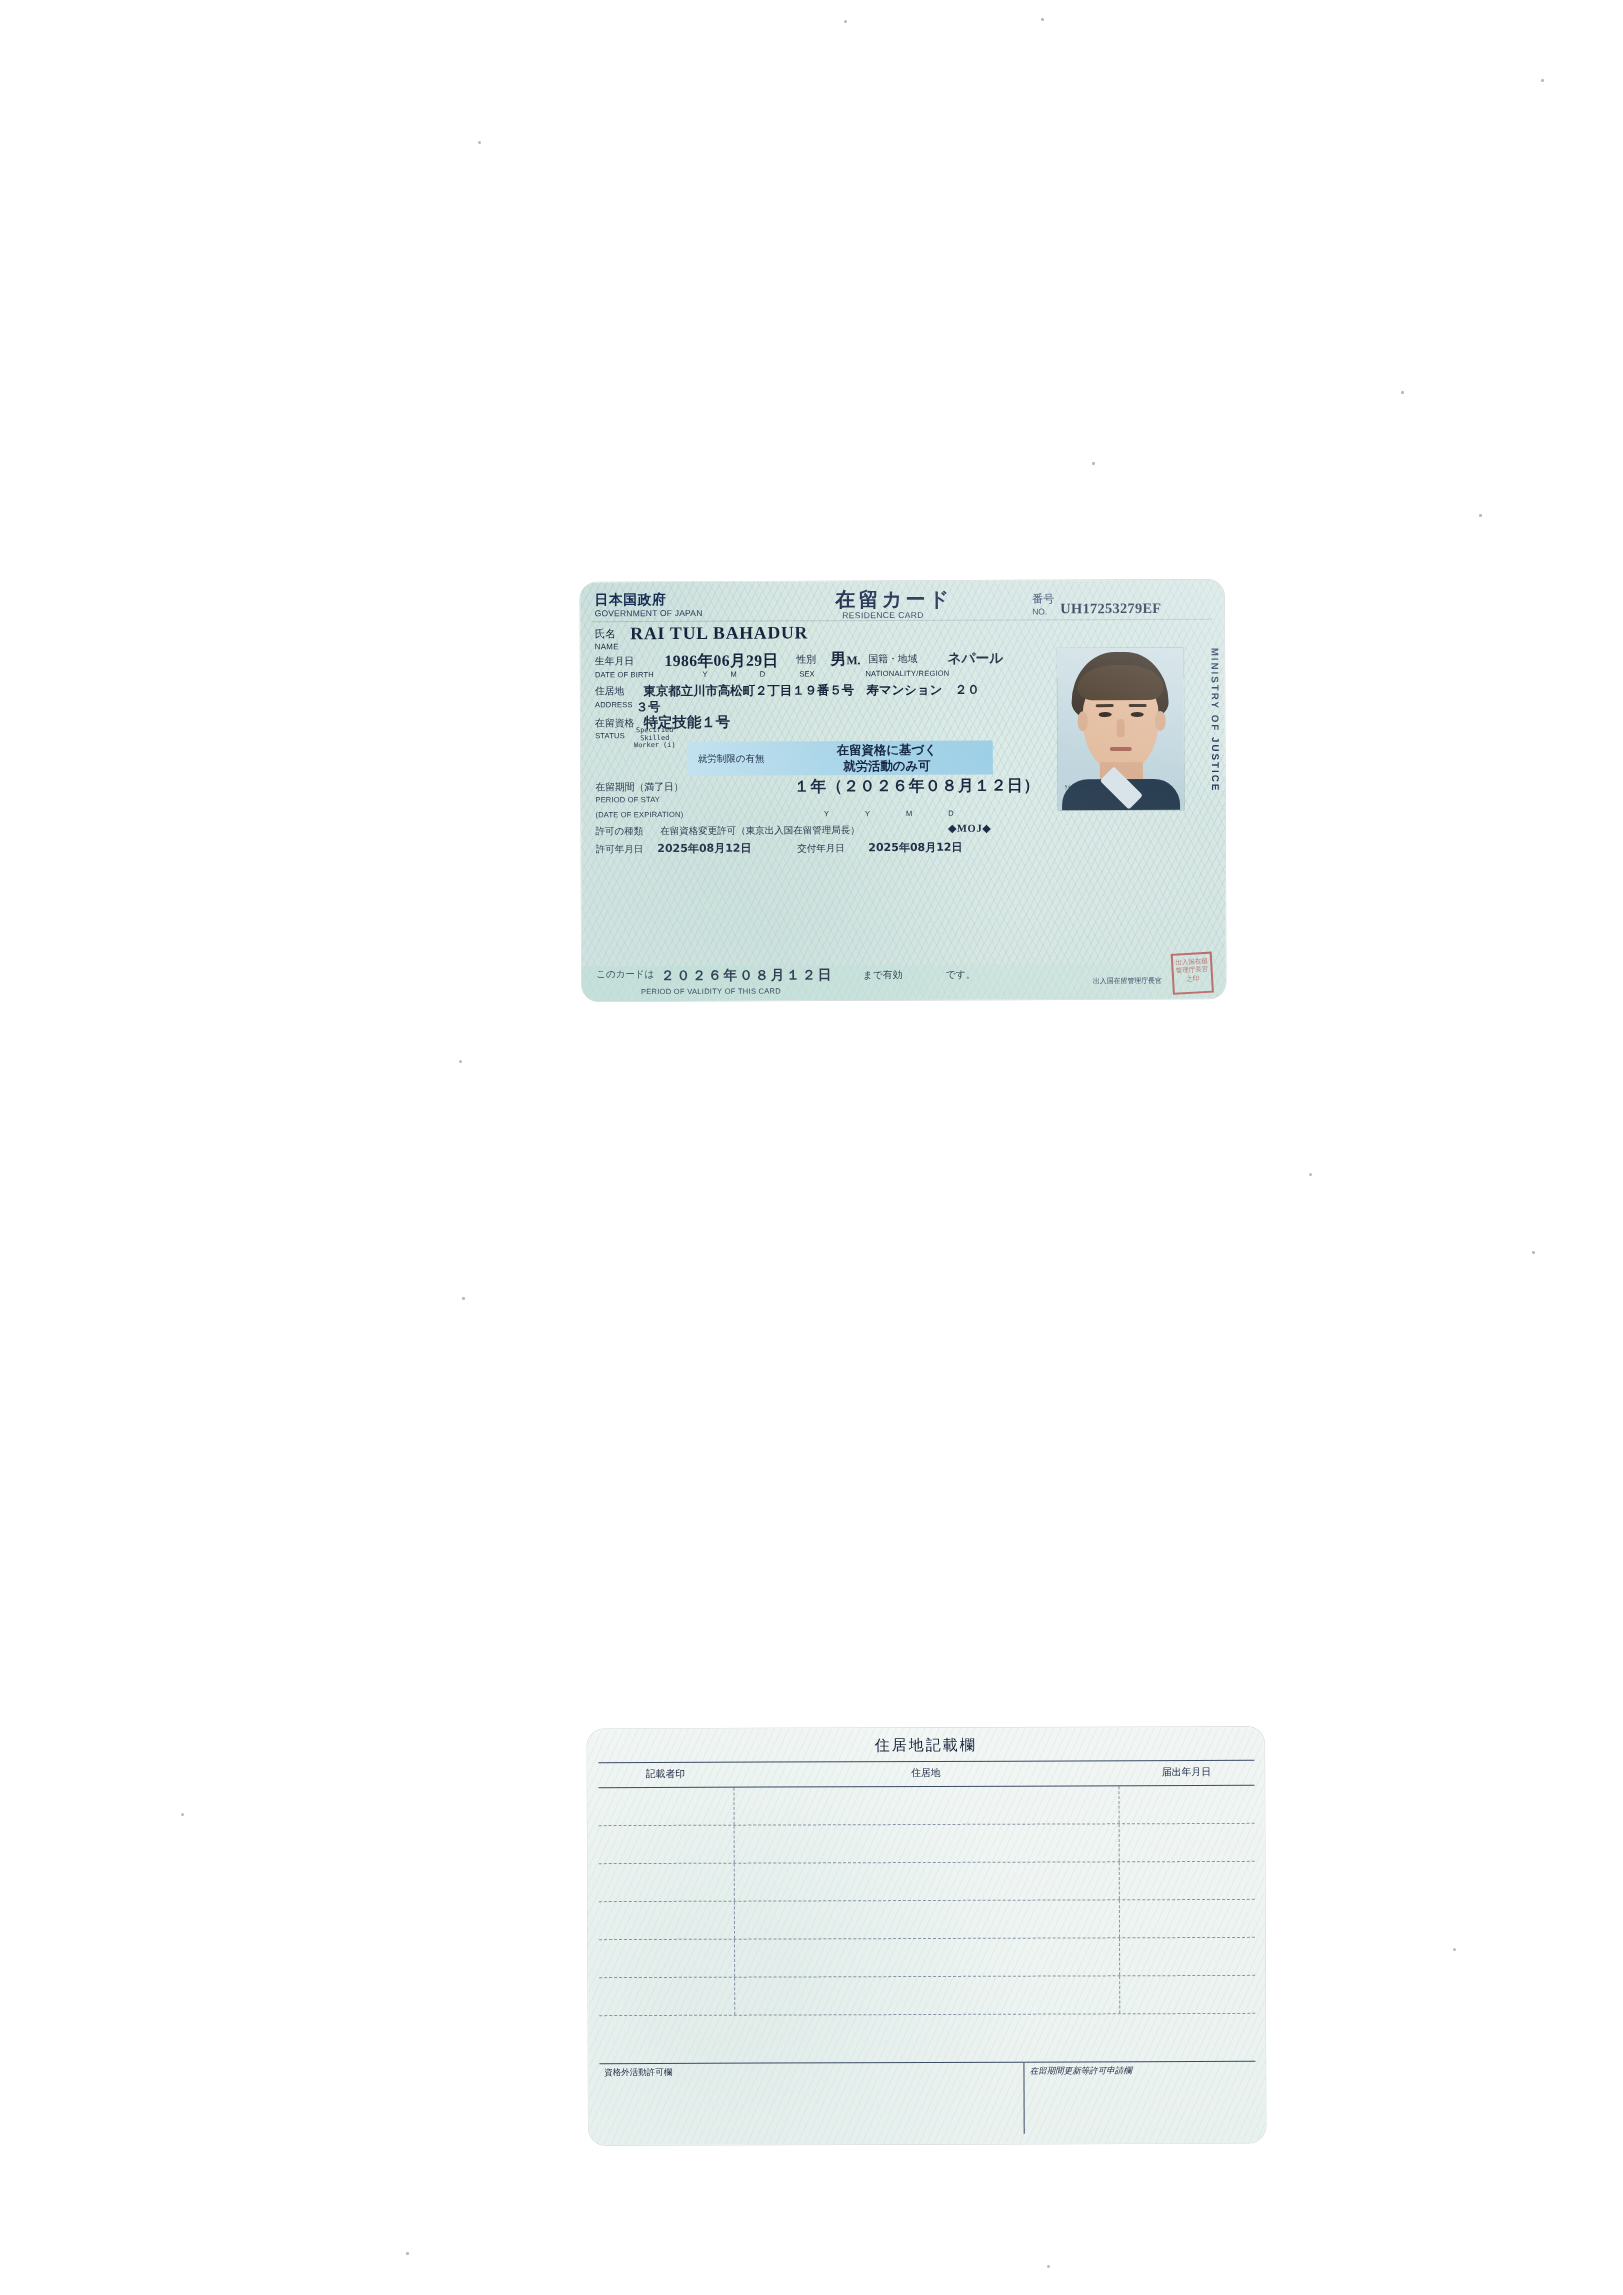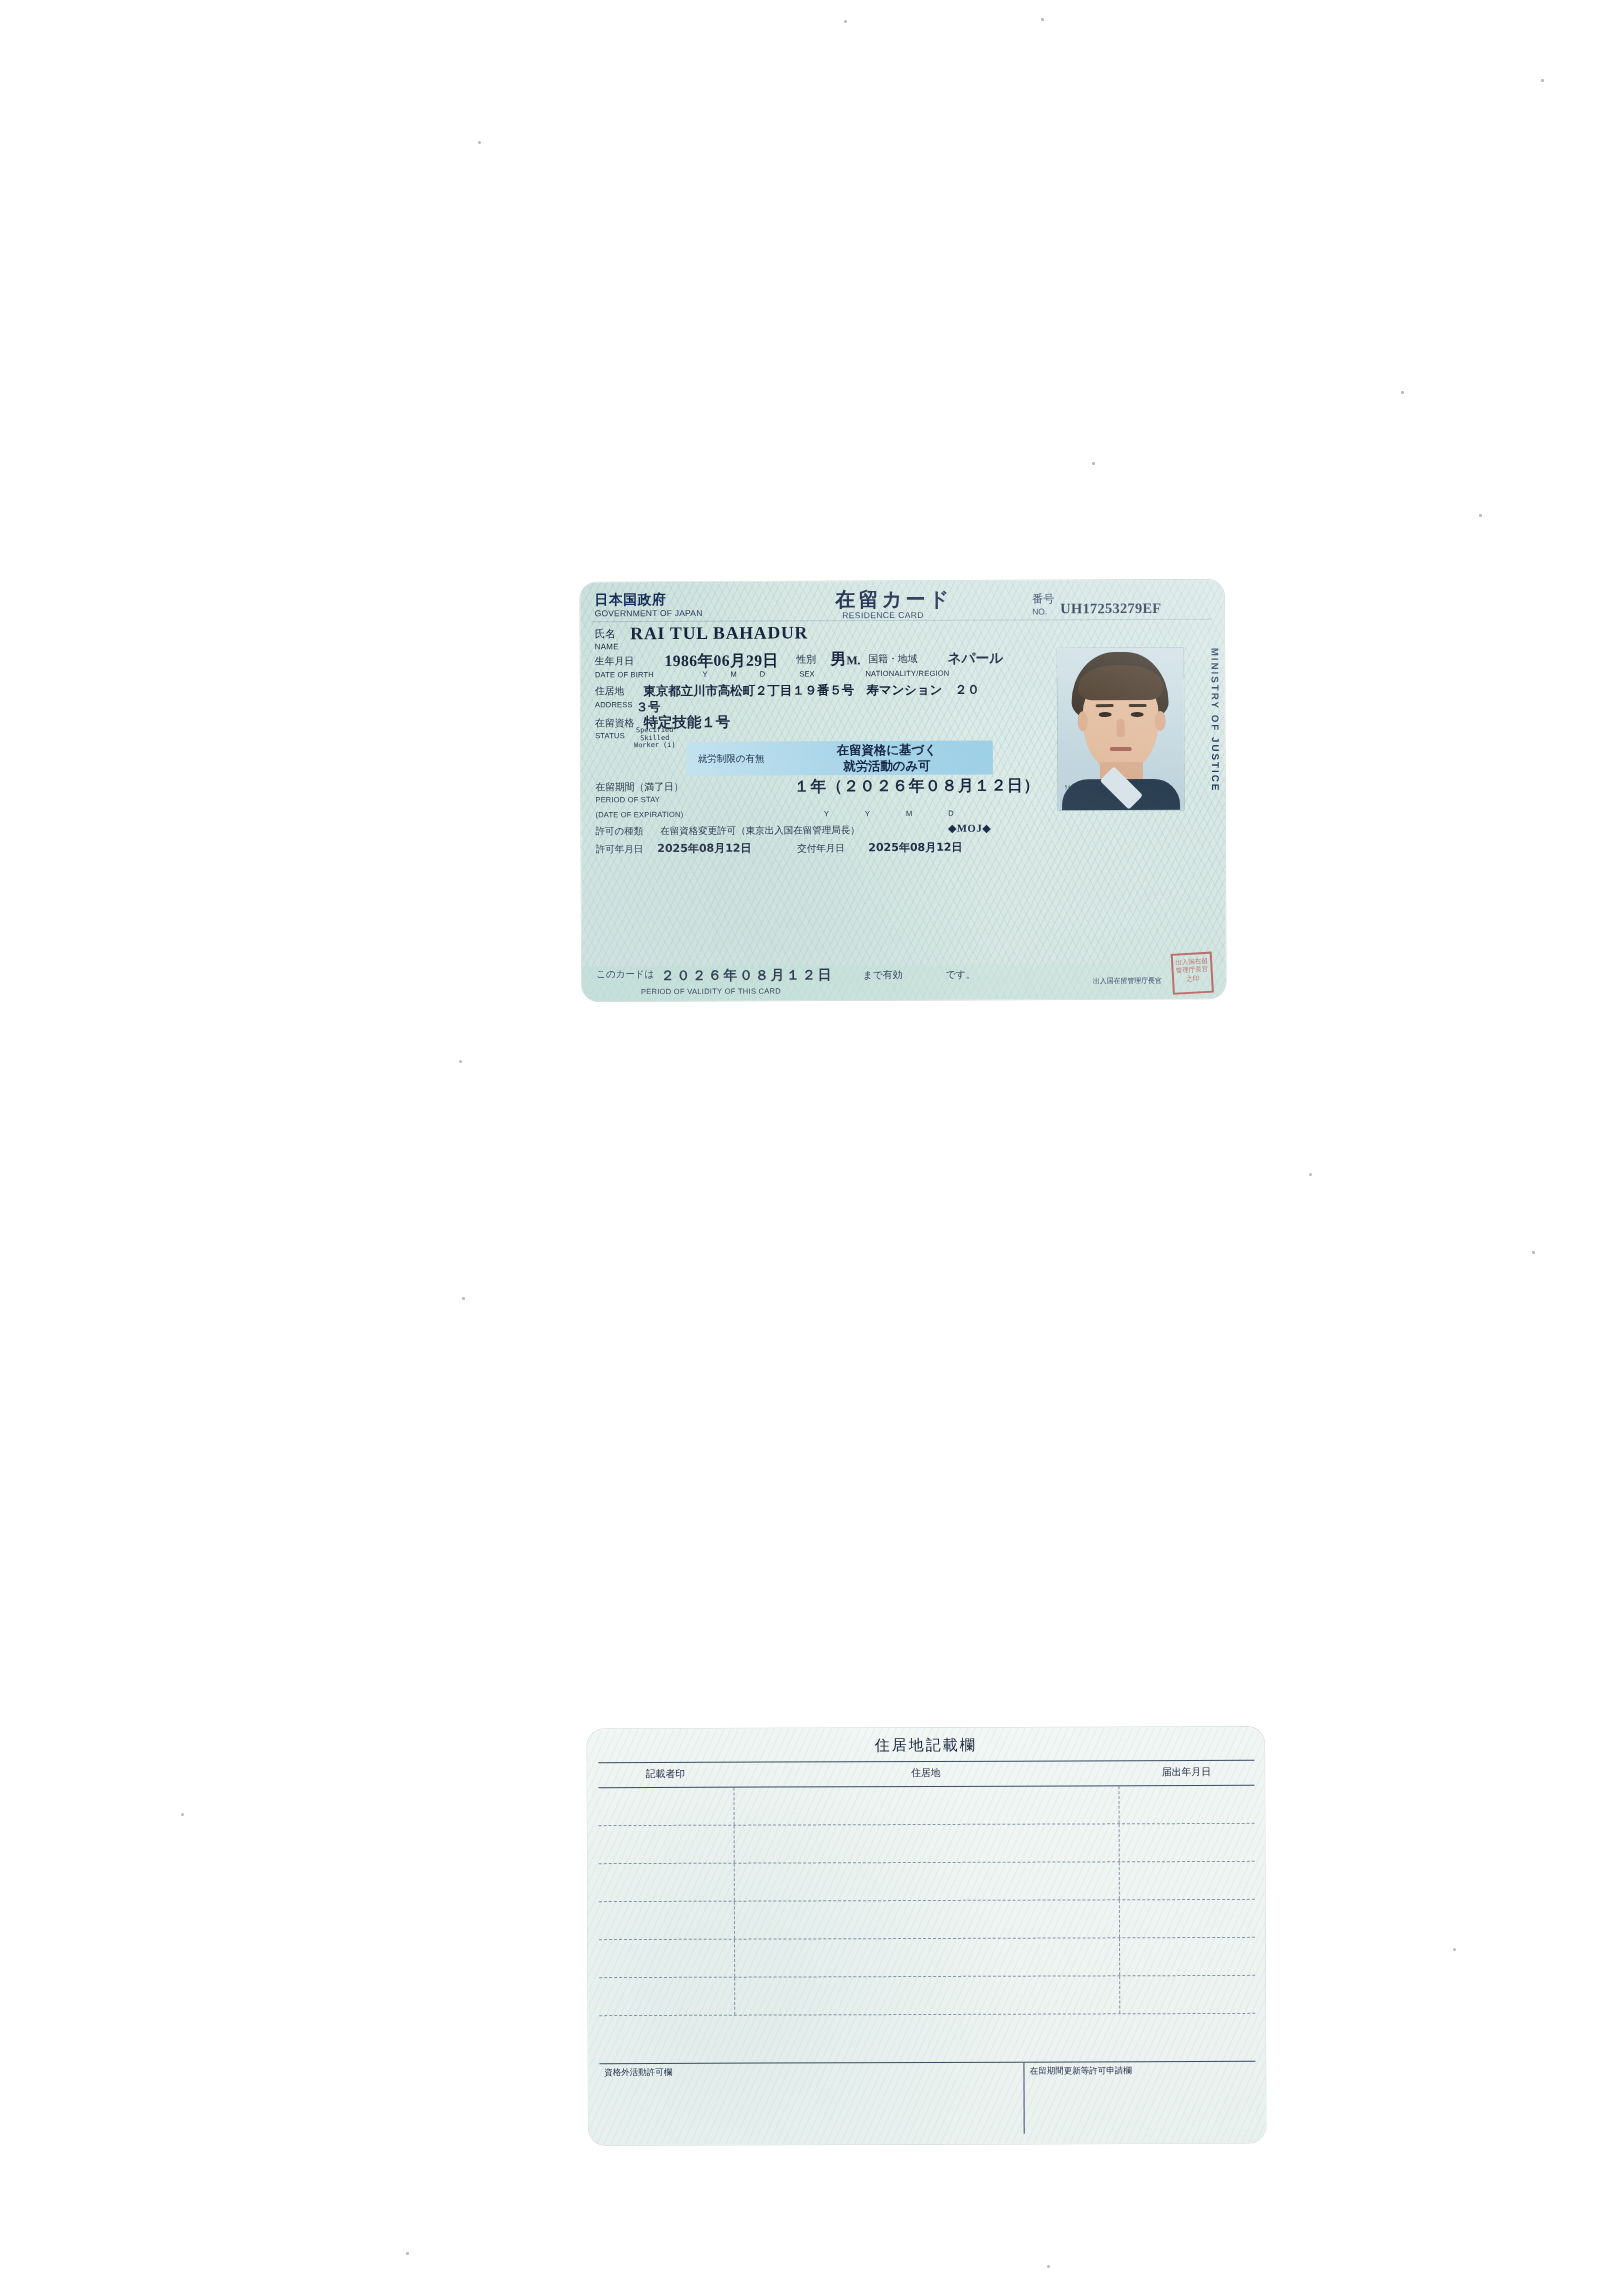--- a/index.html
+++ b/index.html
@@ -348,21 +348,21 @@
   .bk-row .c1 { width: 135px; border-right: 1px dashed rgba(40,60,90,.5); }
   .bk-row .c2 { flex: 1; border-right: 1px dashed rgba(40,60,90,.5); }
   .bk-row .c3 { width: 135px; }
 
   .bk-rule-bot { position: absolute; left: 10.5px; right: 10.5px; bottom: 81px; height: 1.3px; background: #3b4a63; }
   .bk-foot {
     position: absolute; left: 10.5px; right: 10.5px; bottom: 10.5px; top: auto; height: 71px;
     display: flex;
   }
   .bk-foot .f1 { flex: 1; border-right: 1.3px solid #3b4a63; padding: 3.9px 5.2px; }
-  .bk-foot .f2 { width: 220px; padding: 3.9px 5.2px; }
+  .bk-foot .f2 { width: 220px; padding: 3.9px 5.2px; font-style: italic; }
   .bk-foot-label { font-size: 8.5px; font-family: "DejaVu Sans", sans-serif; }
 </style>
 </head>
 <body>
 
 <div class="speck" style="left:844px;top:19.6px;width:3.3px;height:3.3px;"></div>
 <div class="speck" style="left:1041px;top:18.3px;width:2.6px;height:2.6px;"></div>
 <div class="speck" style="left:1541px;top:79px;width:2.6px;height:2.6px;"></div>
 <div class="speck" style="left:478px;top:141px;width:3.3px;height:3.3px;"></div>
 <div class="speck" style="left:1401px;top:391px;width:2.6px;height:2.6px;"></div>

